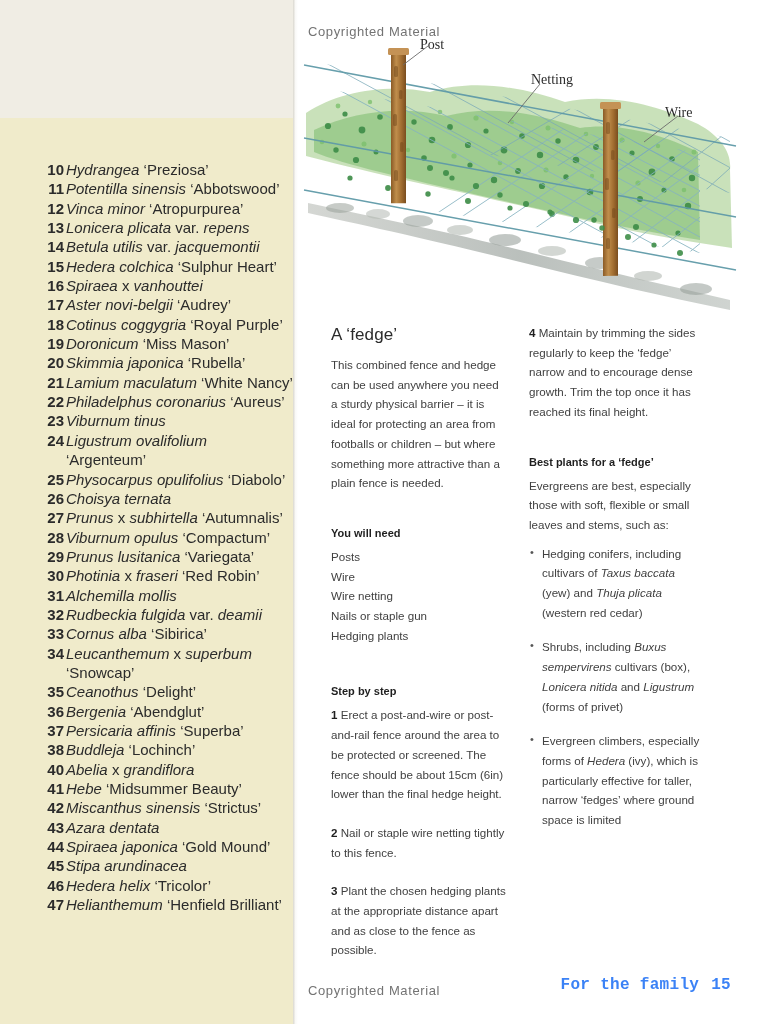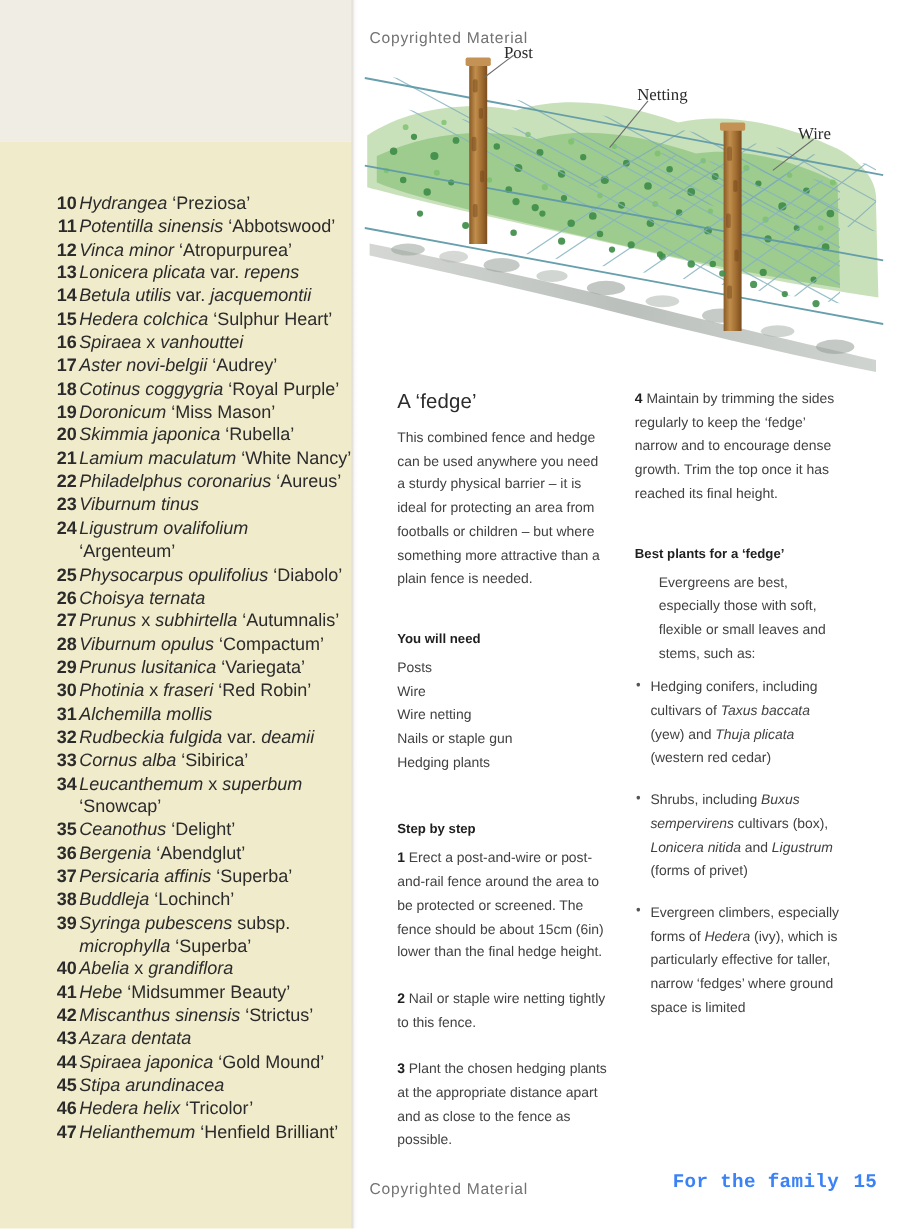--- a/index.html
+++ b/index.html
@@ -136,21 +136,21 @@
     line-height: 17px;
     font-weight: bold;
     color: #1f1f1f;
   }
   h3.subhead.spaced { margin-top: 32px; }
   h3.subhead.spaced-lg { margin-top: 38px; }
 
   p.para {
     margin: 0 0 19px 0;
   }
-  p.para.tight { margin-bottom: 0; margin-left: 20px; }
+  p.para.tight { margin-bottom: 0; }
 
   .need-list {
     margin: 0;
     padding: 0;
     list-style: none;
   }
   .need-list li { display: block; }
 
   .step { margin: 0 0 19px 0; }
   .step .step-num { font-weight: bold; color: #1f1f1f; }
@@ -223,21 +223,20 @@
         <li class="plant-item"><span class="num">29</span><span class="nm">Prunus lusitanica</span> <span class="cv">‘Variegata’</span></li>
         <li class="plant-item"><span class="num">30</span><span class="nm">Photinia</span> <span class="cv">x</span> <span class="nm">fraseri</span> <span class="cv">‘Red Robin’</span></li>
         <li class="plant-item"><span class="num">31</span><span class="nm">Alchemilla mollis</span></li>
         <li class="plant-item"><span class="num">32</span><span class="nm">Rudbeckia fulgida</span> <span class="cv">var.</span> <span class="nm">deamii</span></li>
         <li class="plant-item"><span class="num">33</span><span class="nm">Cornus alba</span> <span class="cv">‘Sibirica’</span></li>
         <li class="plant-item"><span class="num">34</span><span class="nm">Leucanthemum</span> <span class="cv">x</span> <span class="nm">superbum</span><span class="cont"><span class="cv">‘Snowcap’</span></span></li>
         <li class="plant-item"><span class="num">35</span><span class="nm">Ceanothus</span> <span class="cv">‘Delight’</span></li>
         <li class="plant-item"><span class="num">36</span><span class="nm">Bergenia</span> <span class="cv">‘Abendglut’</span></li>
         <li class="plant-item"><span class="num">37</span><span class="nm">Persicaria affinis</span> <span class="cv">‘Superba’</span></li>
         <li class="plant-item"><span class="num">38</span><span class="nm">Buddleja</span> <span class="cv">‘Lochinch’</span></li>
-        <li class="plant-item"><span class="num">39</span><span class="nm">Syringa pubescens</span> <span class="cv">subsp.</span><span class="cont"><span class="nm">microphylla</span> <span class="cv">‘Superba’</span></span></li>
         <li class="plant-item"><span class="num">40</span><span class="nm">Abelia</span> <span class="cv">x</span> <span class="nm">grandiflora</span></li>
         <li class="plant-item"><span class="num">41</span><span class="nm">Hebe</span> <span class="cv">‘Midsummer Beauty’</span></li>
         <li class="plant-item"><span class="num">42</span><span class="nm">Miscanthus sinensis</span> <span class="cv">‘Strictus’</span></li>
         <li class="plant-item"><span class="num">43</span><span class="nm">Azara dentata</span></li>
         <li class="plant-item"><span class="num">44</span><span class="nm">Spiraea japonica</span> <span class="cv">‘Gold Mound’</span></li>
         <li class="plant-item"><span class="num">45</span><span class="nm">Stipa arundinacea</span></li>
         <li class="plant-item"><span class="num">46</span><span class="nm">Hedera helix</span> <span class="cv">‘Tricolor’</span></li>
         <li class="plant-item"><span class="num">47</span><span class="nm">Helianthemum</span> <span class="cv">‘Henfield Brilliant’</span></li>
       </ul>
   </div>

